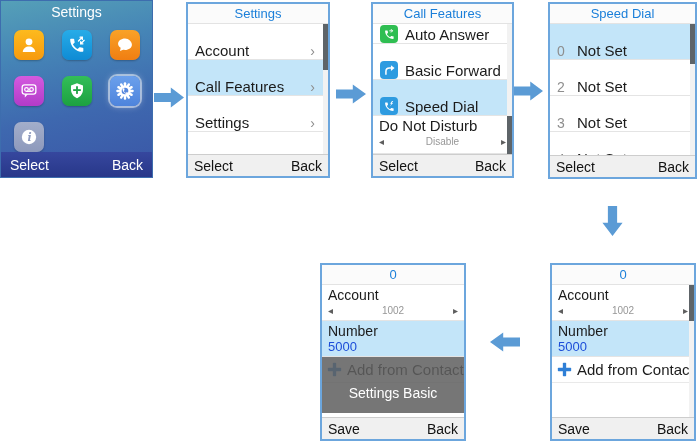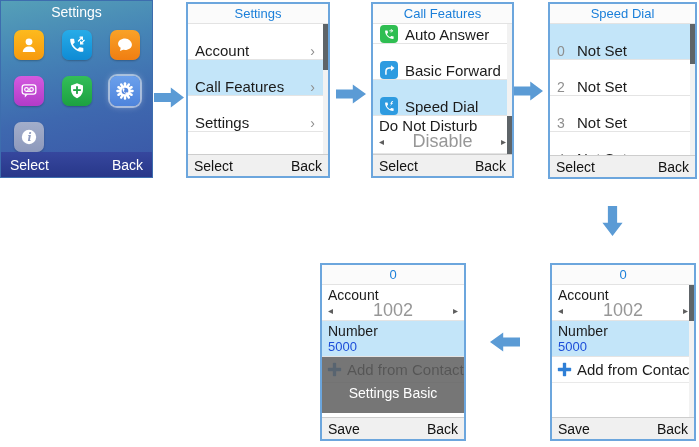--- a/index.html
+++ b/index.html
@@ -19,21 +19,21 @@
   .softbar { position:absolute; left:0; right:0; bottom:0; height:22px; background:#F0F0F0;
              border-top:1px solid #CDCDCD; display:flex; justify-content:space-between;
              align-items:center; padding:0 6px; font-size:14px; color:#121212; }
   .strack { position:absolute; right:0; width:5px; background:#F2F2F2; }
   .sthumb { position:absolute; right:0; width:5px; background:#5E6468; }
 
   
   .row2 { height:36px; border-bottom:1px solid #E4E4E4; padding:2px 6px 0 6px; position:relative; }
   .row2 .l1 { font-size:14px; color:#1B1B1B; line-height:16px; }
   .row2 .l2 { display:flex; align-items:center; justify-content:space-between; line-height:15px; }
-  .row2 .val { color:#979797; font-size:18px; flex:1; text-align:center; }
+  .row2 .val { color:#979797; font-size:10px; flex:1; text-align:center; }
   .tri { color:#5d5d5d; font-size:10px; }
   .row2.sel { background:#C3E5F9; }
   .row2 .sub { color:#1d4ed8; font-size:13px; line-height:16px; }
 
   
   .cfic { width:18px; height:18px; border-radius:4px; margin-right:7px; flex:none;
           display:flex; align-items:center; justify-content:center; }
   .cfic svg { display:block; }
   .ic-green { background:#2FBE52; }
   .ic-blue  { background:#2E9BE0; }

